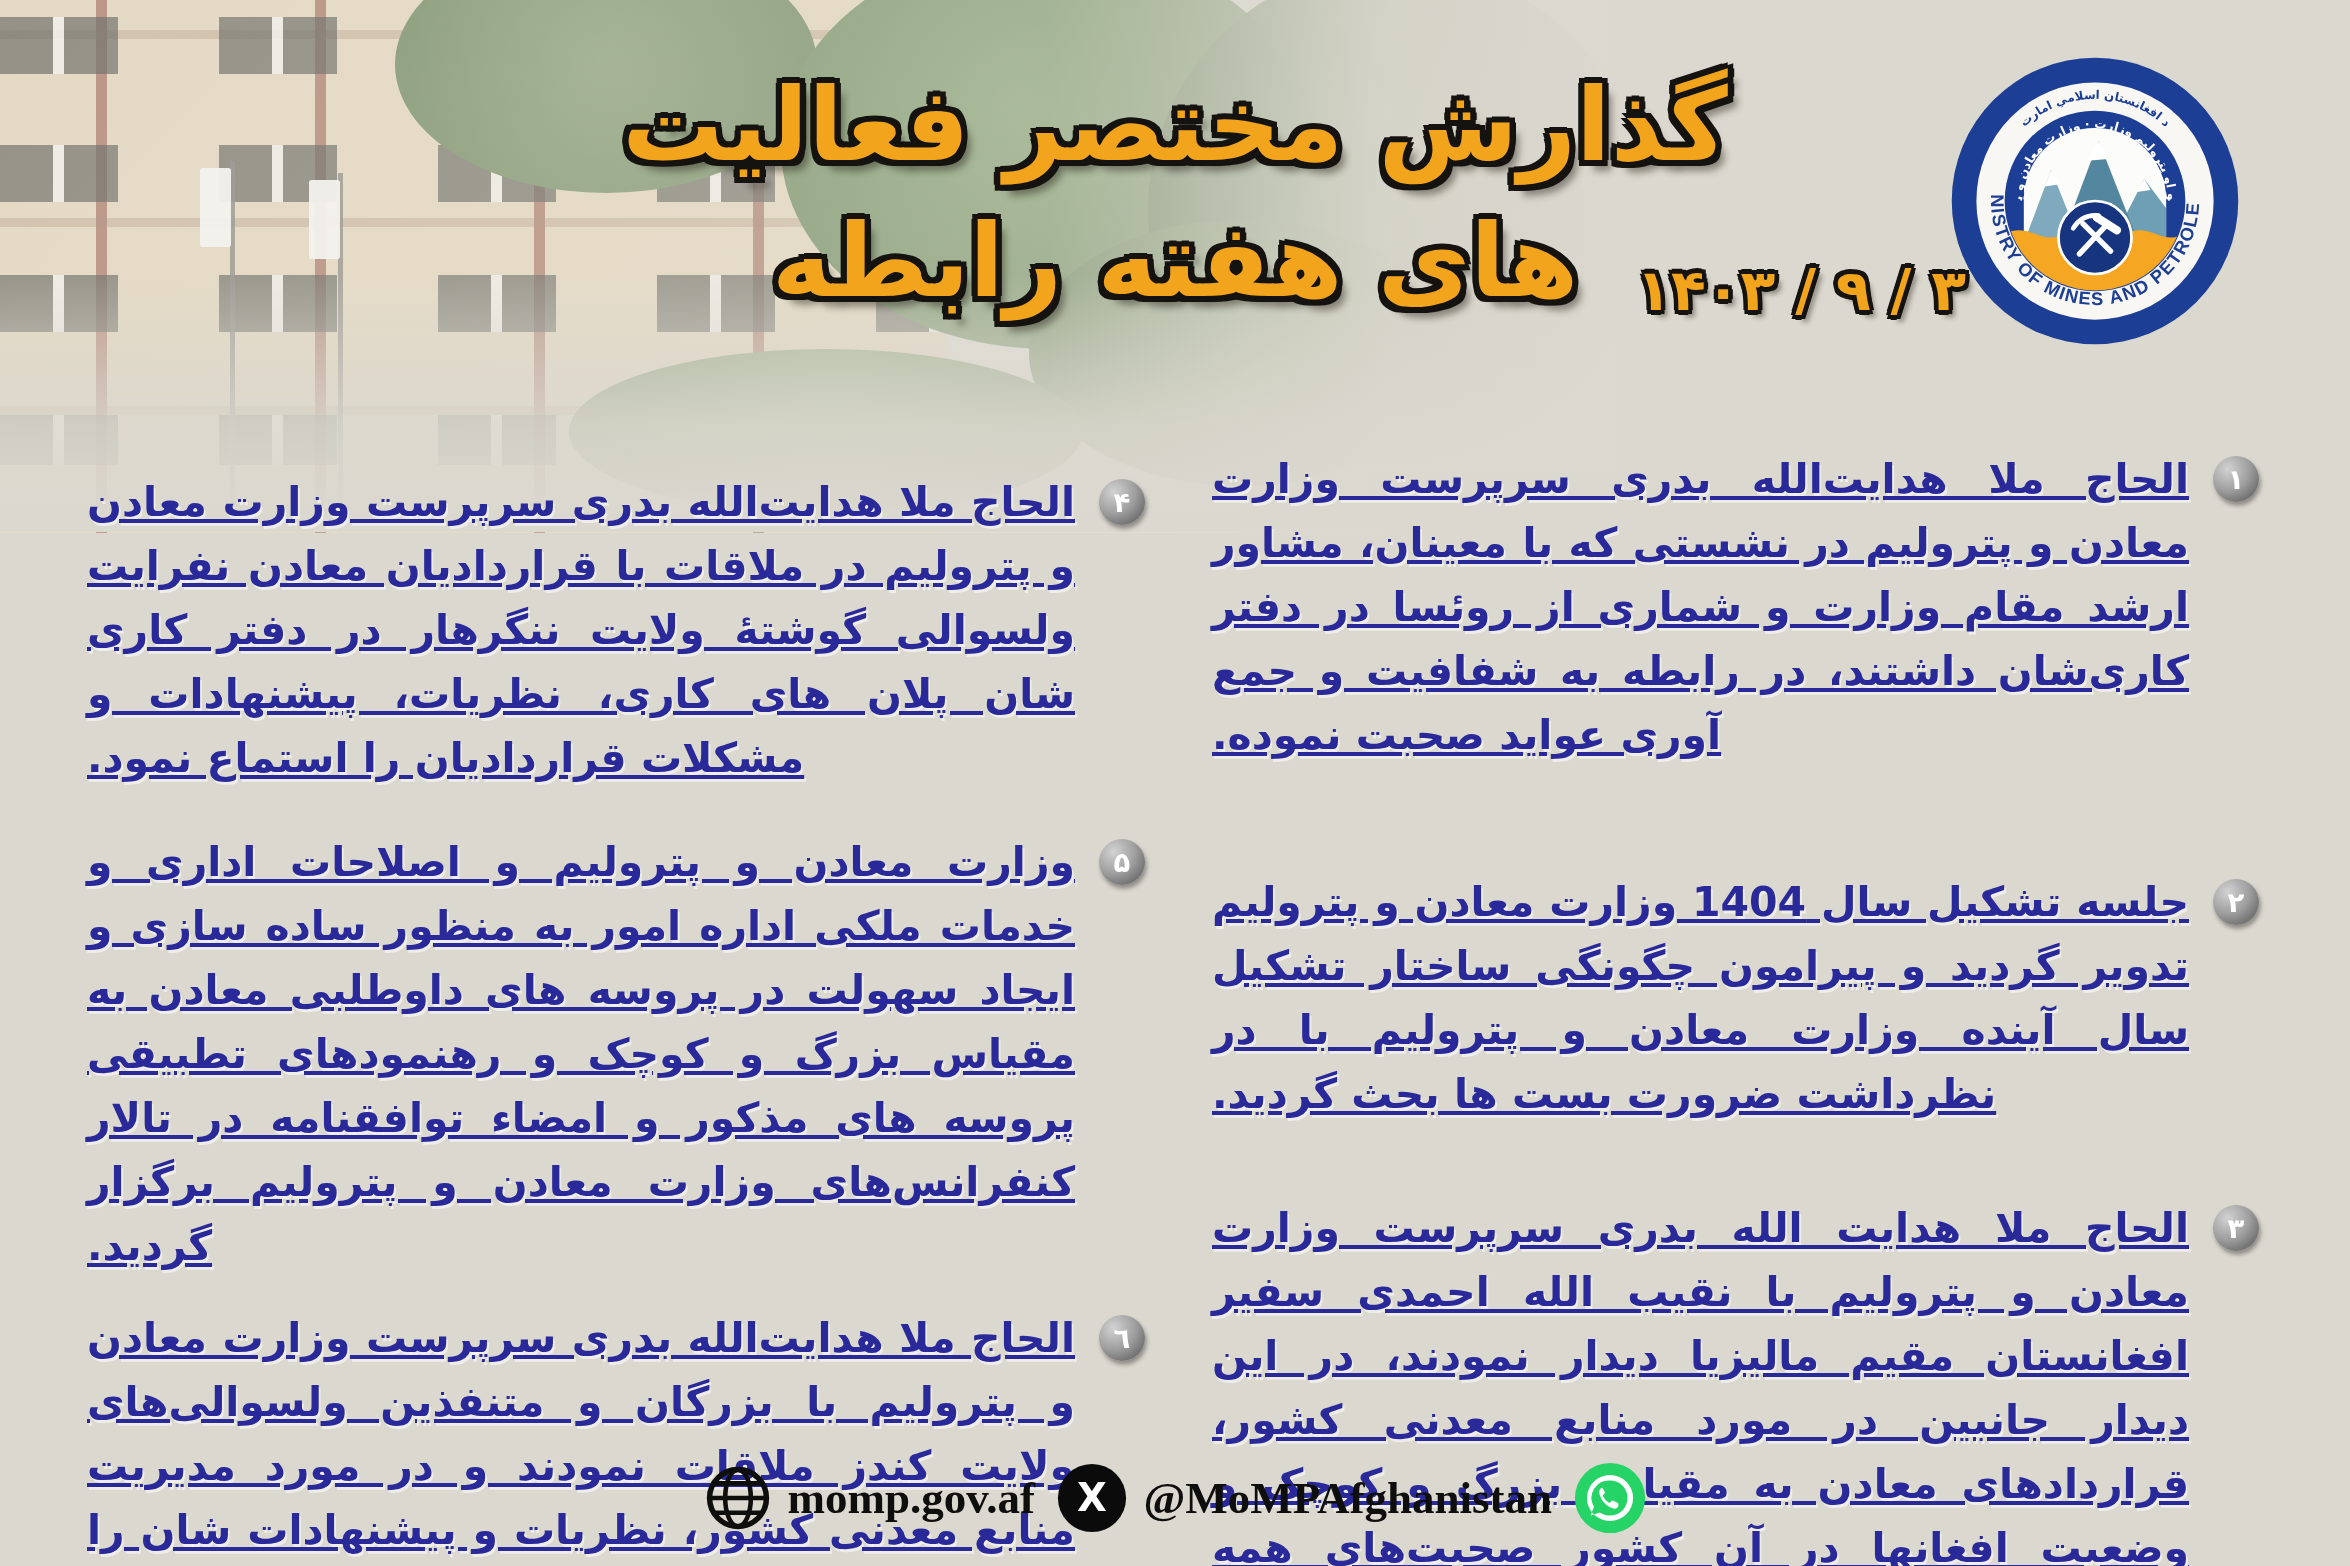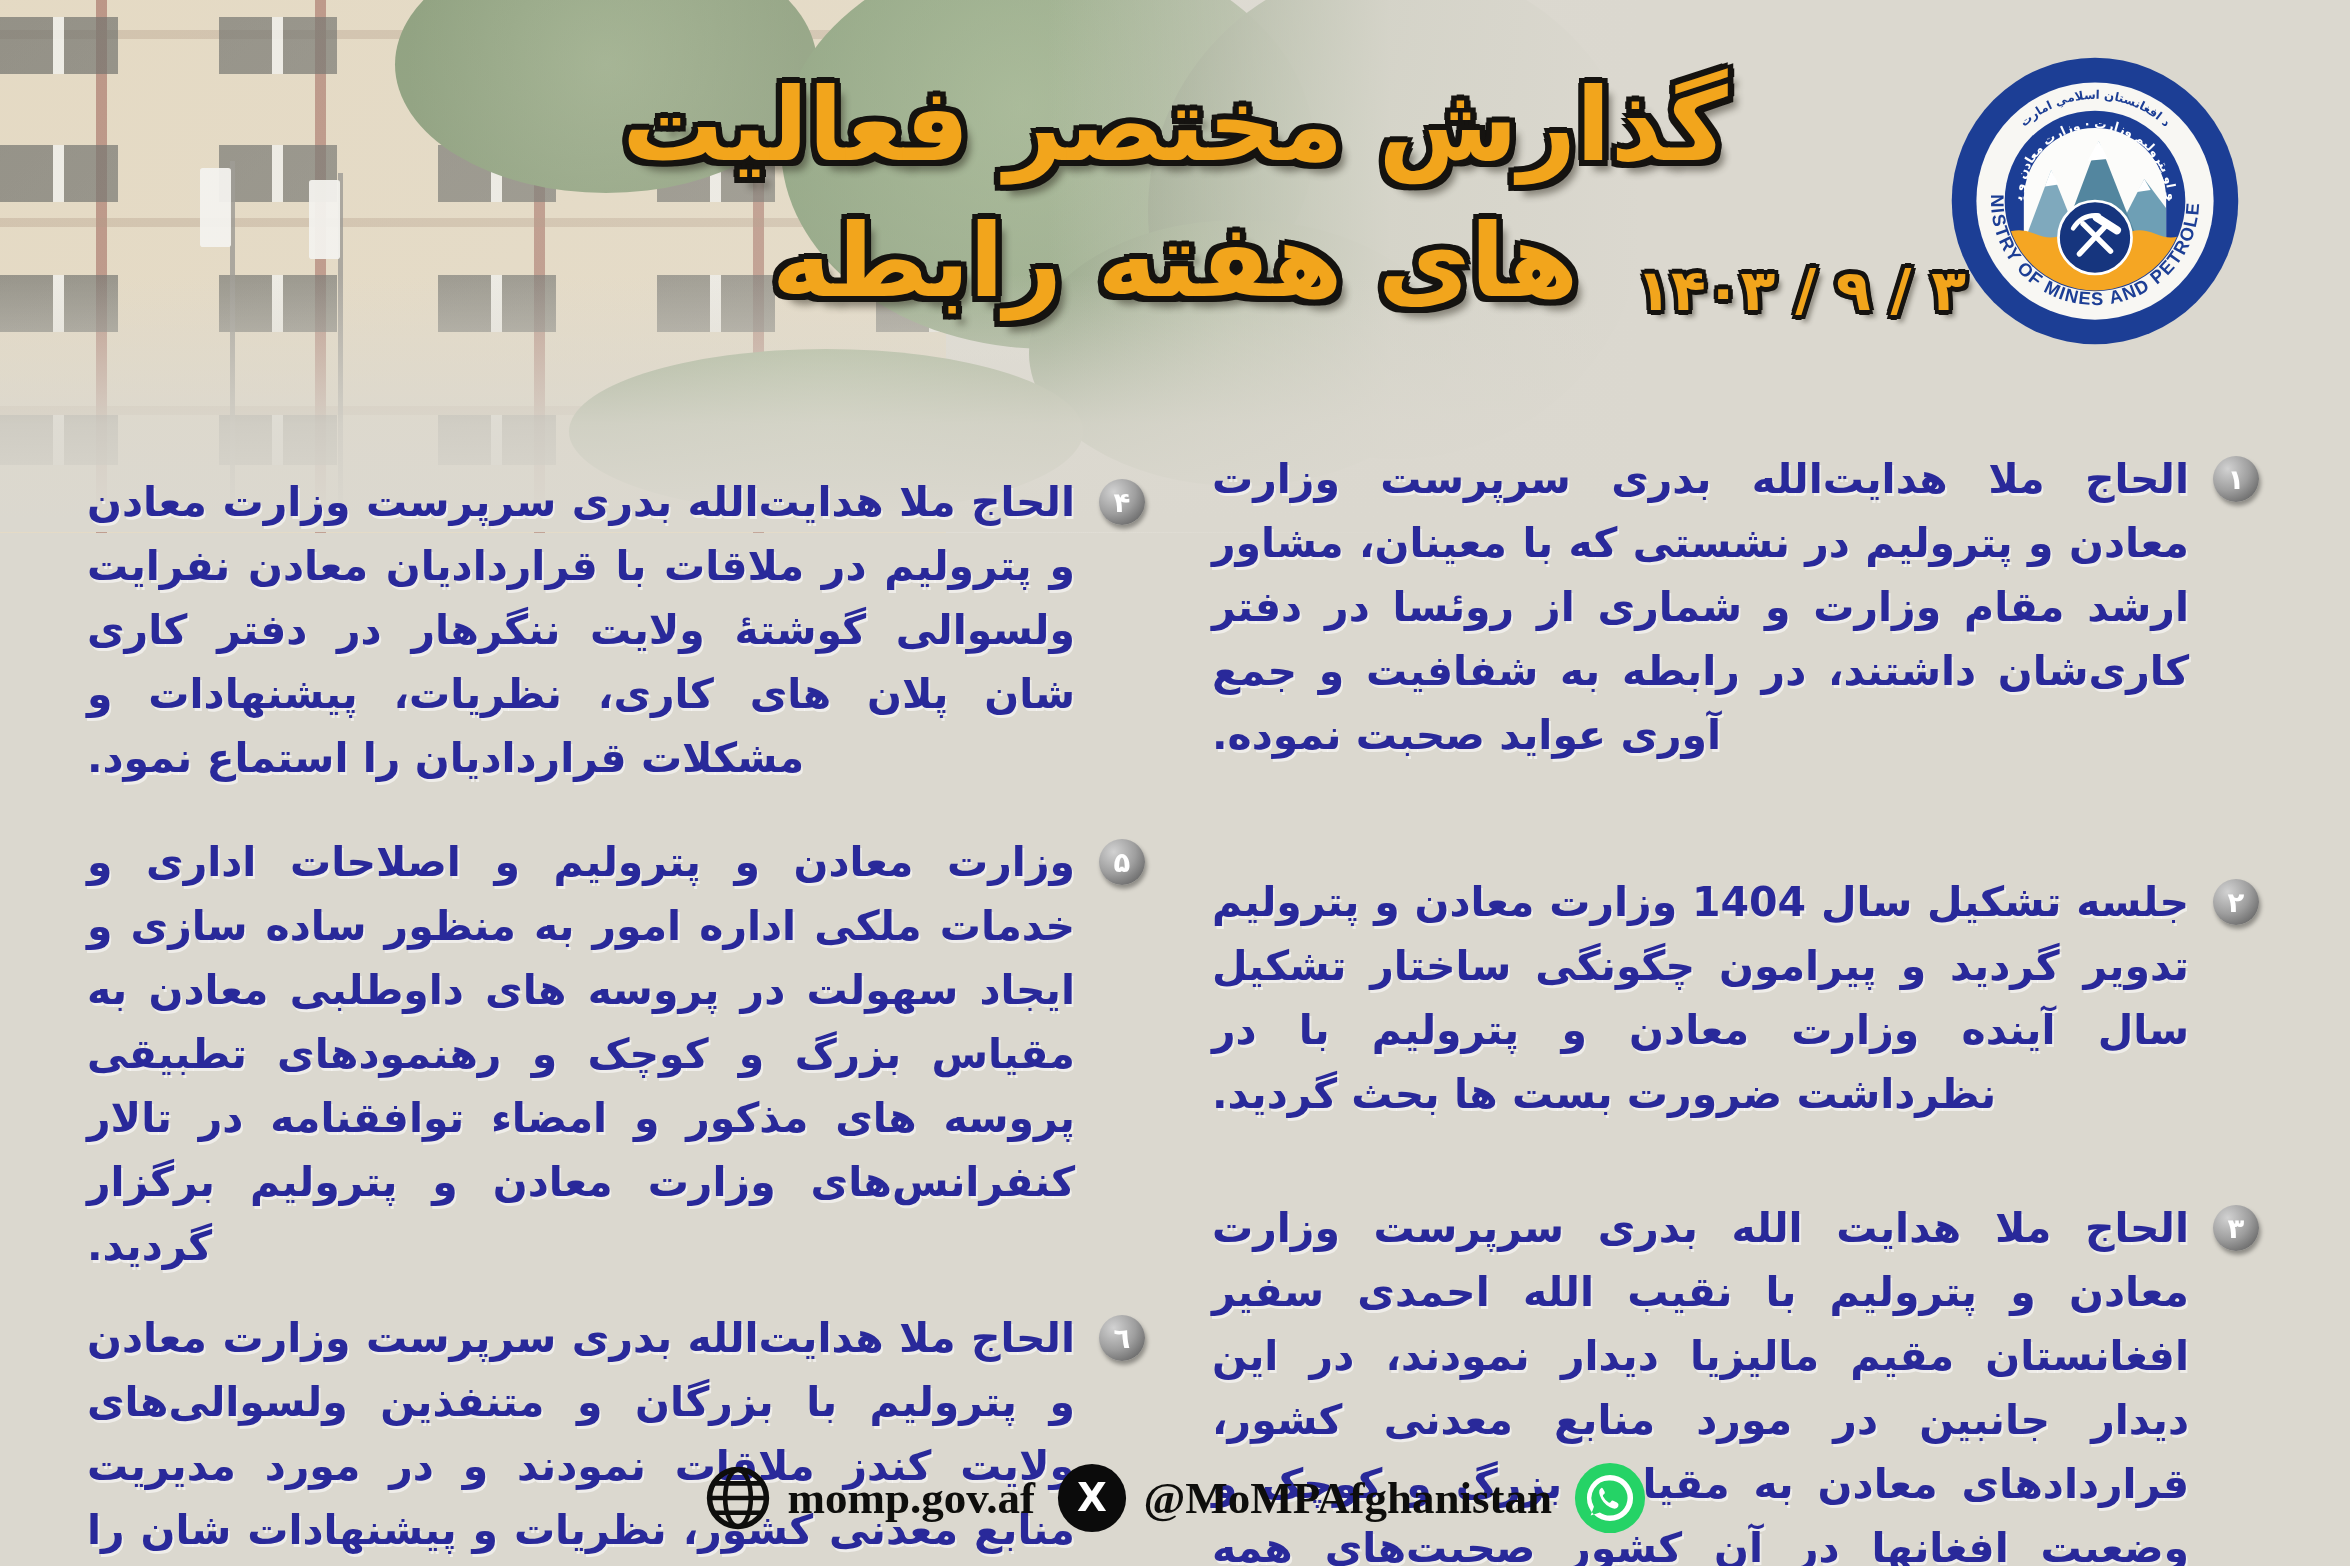--- a/index.html
+++ b/index.html
@@ -73,20 +73,21 @@
     background:radial-gradient(circle at 32% 28%, #d2d2d2, #9e9e9e 48%, #555 96%);
     color:#fff;font-weight:bold;font-size:27.5px;line-height:46px;text-align:center;
     box-shadow:1.8px 3.7px 4.6px rgba(0,0,0,.35);
   }
   .par{
     flex:1 1 auto;
     font-weight:bold;font-size:41px;line-height:64px;
     color:#29299a;
     direction:rtl;text-align:justify;text-align-last:left;
     text-shadow:1.8px 2.8px 0 rgba(255,255,255,.55);
+    text-decoration:underline;
   }
   
   .footer{
     position:absolute;left:0;right:0;top:1462px;z-index:5;
     display:flex;justify-content:center;align-items:center;gap:22px;
     font-family:"Liberation Serif",serif;font-weight:700;font-size:45px;color:#0e0e0c;
   }
   .fitem{display:flex;align-items:center;gap:16.5px;}
   .ficon{flex:0 0 auto;display:block;}
 </style>

